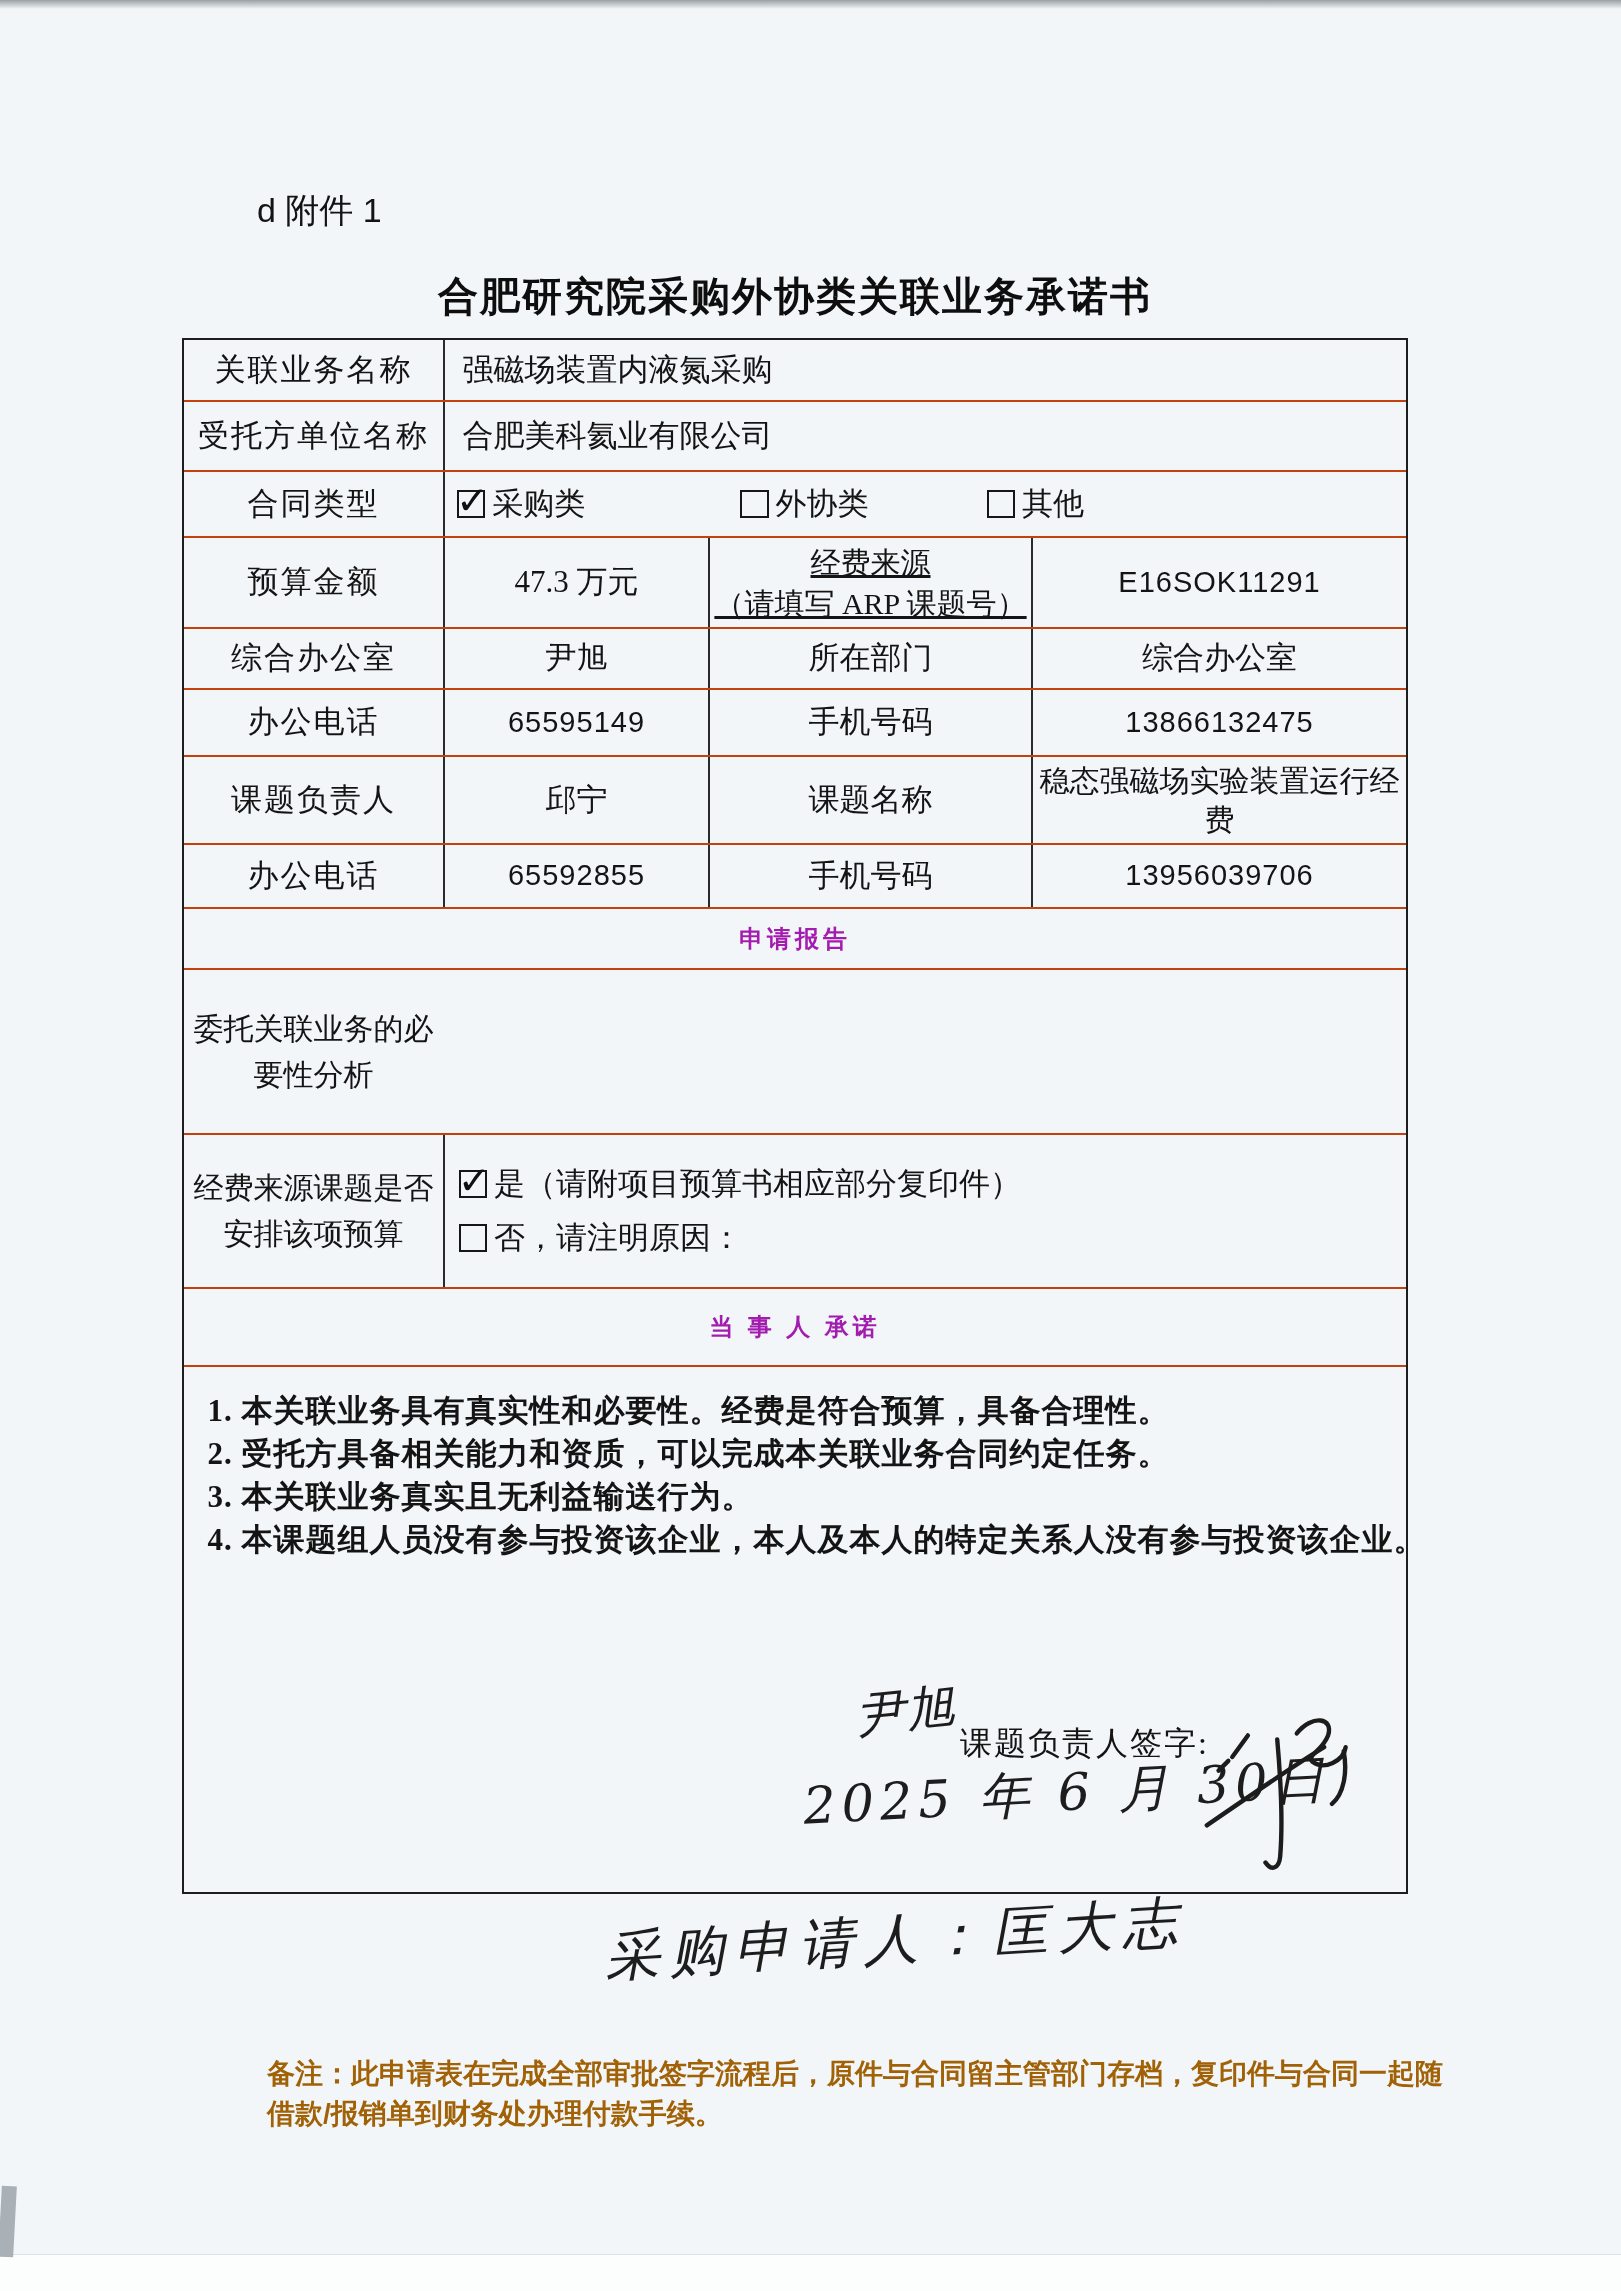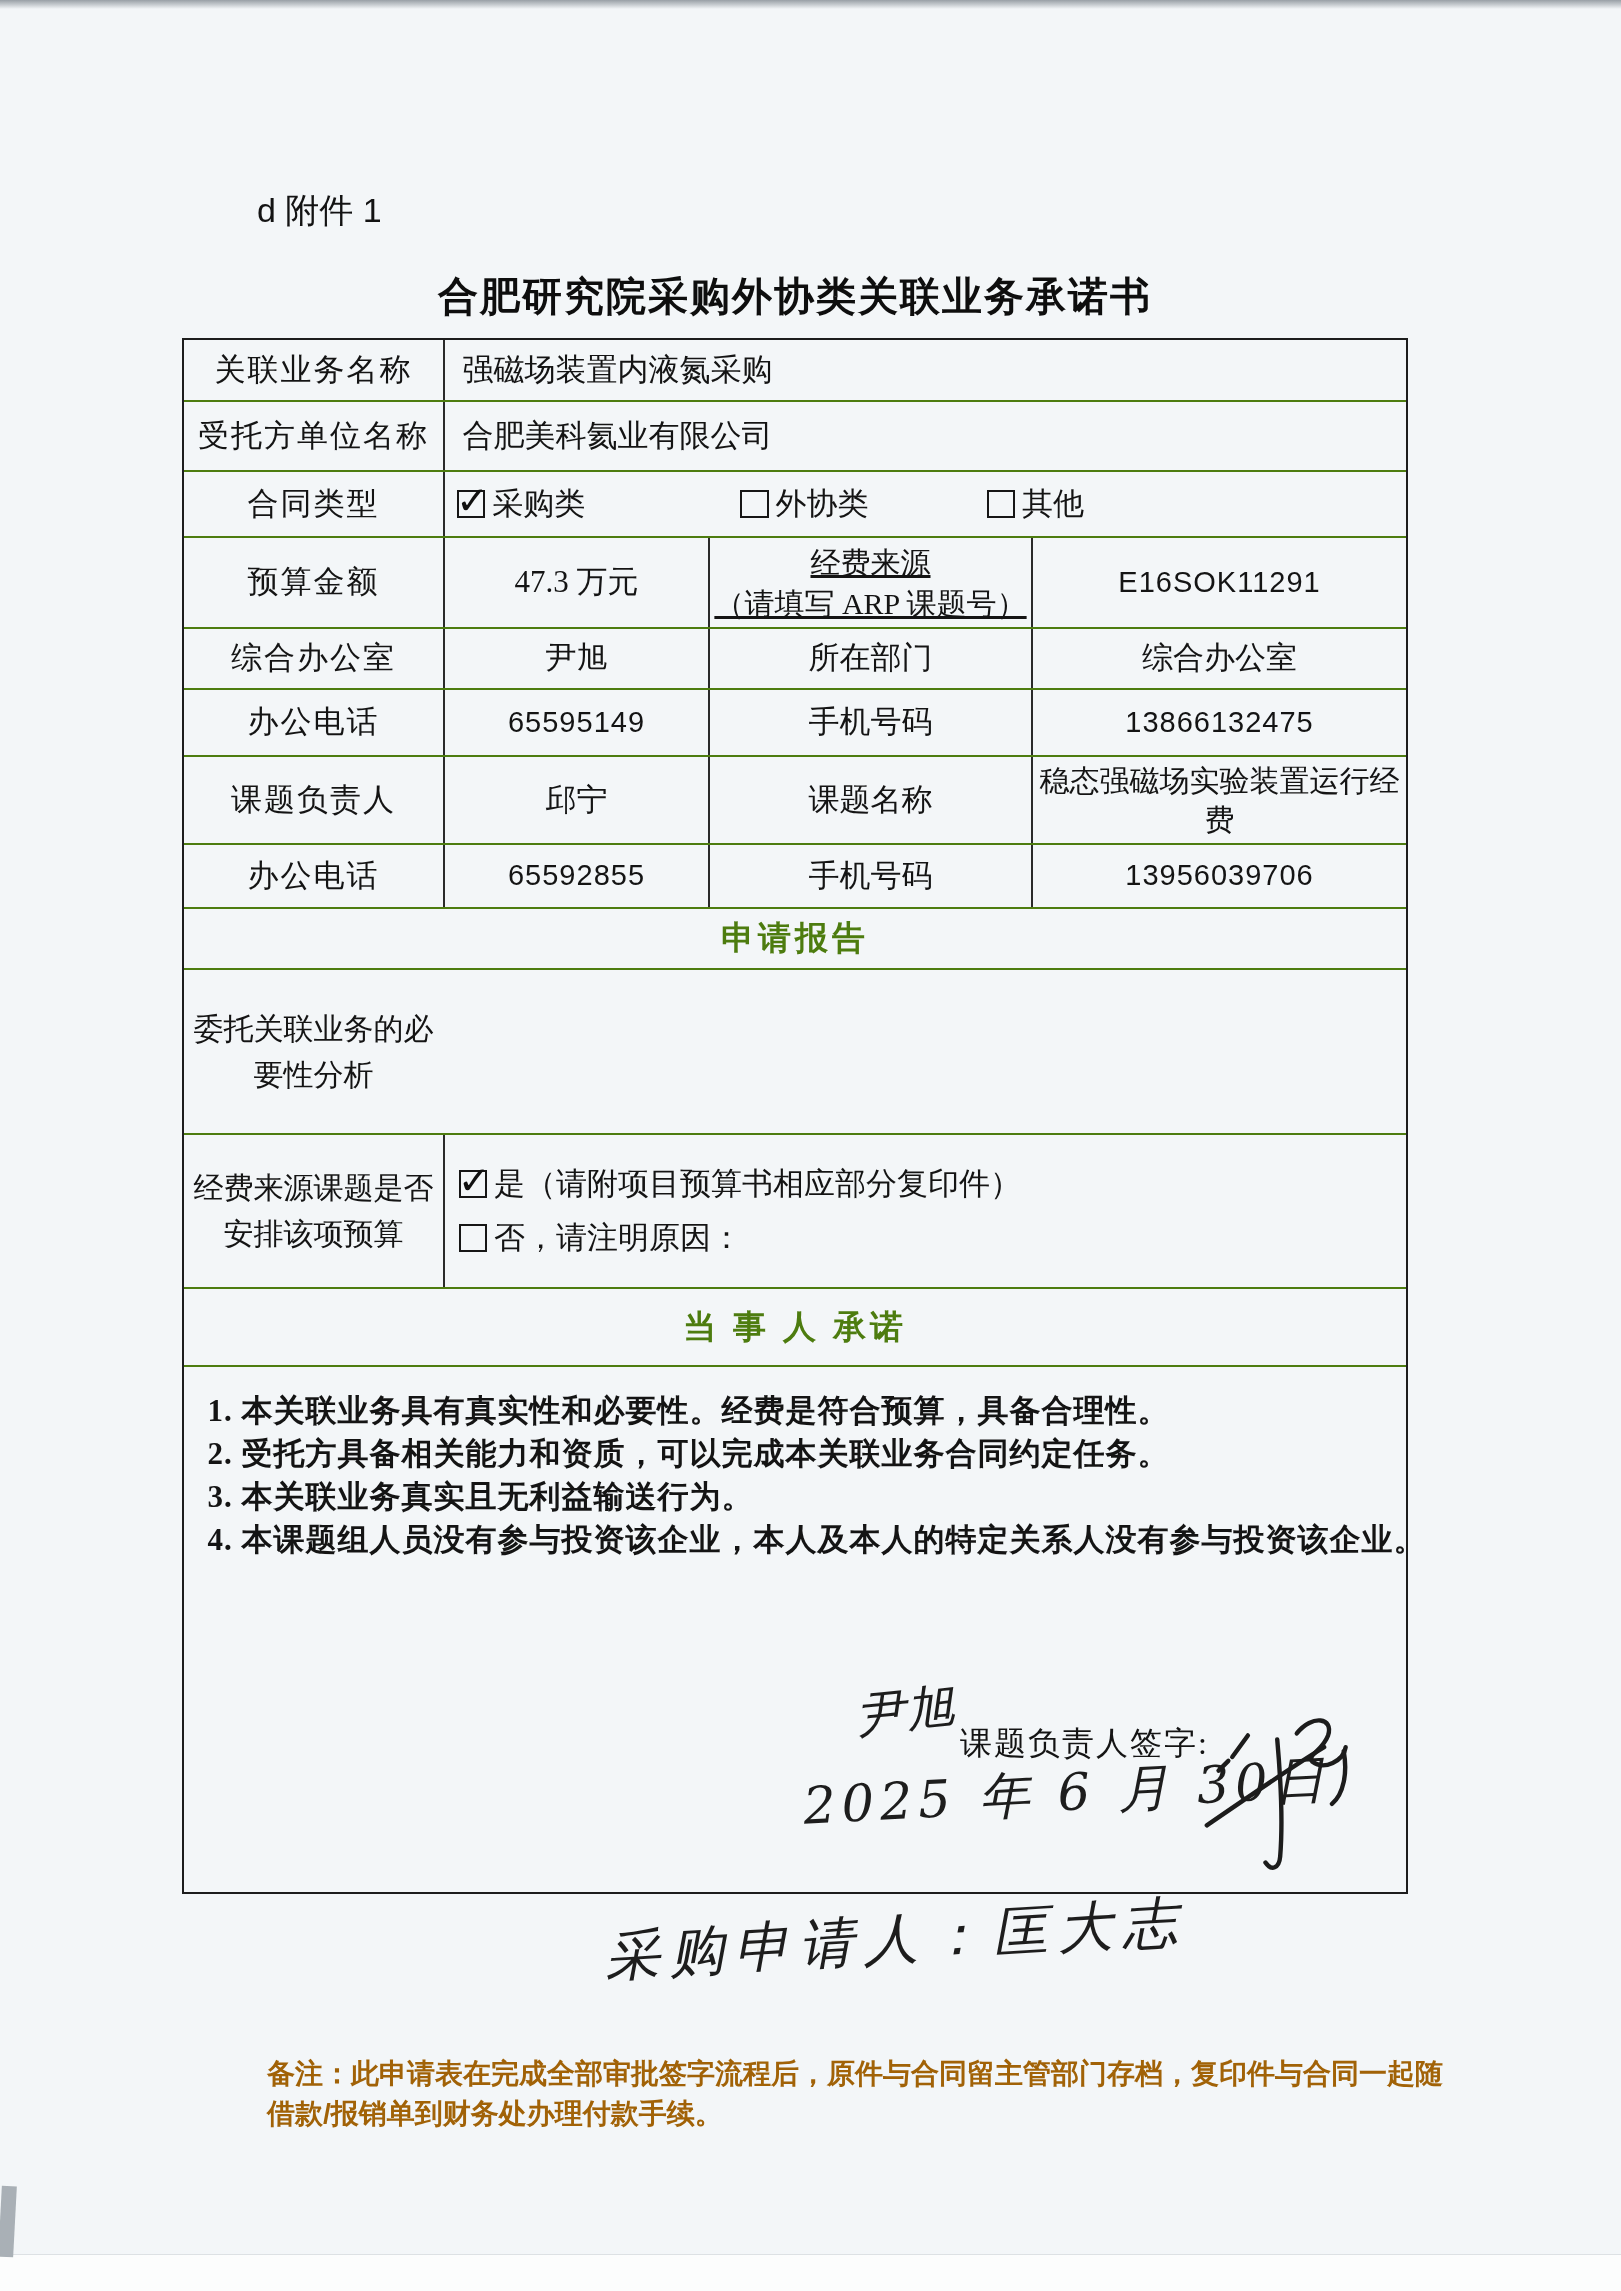--- a/index.html
+++ b/index.html
@@ -18,37 +18,37 @@
     background:#a9b0b6;transform:rotate(3deg);}
 
   .attachment{position:absolute;left:257px;top:188px;
     font-family:"Liberation Sans",sans-serif;font-size:34px;color:#131313;}
   .title{position:absolute;left:182px;width:1226px;top:269px;text-align:center;
     font-family:"Liberation Sans",sans-serif;font-weight:700;font-size:40px;
     letter-spacing:2px;color:#0e0e0e;}
 
   .form-table{position:absolute;left:182px;top:338px;width:1226px;height:1556px;
     border:2.9px solid #1d1d1d;box-sizing:border-box;display:flex;flex-direction:column;}
-  .tr{display:flex;border-bottom:2px solid #4d7c0f;box-sizing:border-box;flex:none;}
+  .tr{display:flex;border-bottom:2px solid #c2410c;box-sizing:border-box;flex:none;}
   .tr.last{border-bottom:none;flex:1;position:relative;}
   .td{box-sizing:border-box;display:flex;align-items:center;justify-content:center;
     text-align:center;font-size:31px;line-height:1.3;}
   .td + .td{border-left:2px solid #2a2a2a;}
   .lab{width:259px;flex:none;letter-spacing:2px;}
   .c2{width:265px;flex:none;}
   .c3{width:323px;flex:none;}
   .c4{flex:1;}
   .fill{flex:1;}
   .left{justify-content:flex-start;text-align:left;padding-left:17.6px;}
   .wrapcell{font-size:30px;letter-spacing:0;padding:0 7.8px;line-height:46px;}
   .num{font-family:"Liberation Sans",sans-serif;font-size:29px;letter-spacing:1px;}
   .twoline{flex-direction:column;line-height:41px;font-size:30px;text-decoration:underline;}
   .valwrap{font-size:30px;line-height:39px;padding:0 5.9px;}
-  .sect{font-family:"Liberation Sans",sans-serif;font-weight:700;font-size:33px;
-    letter-spacing:3.9px;color:#4d7c0f;}
+  .sect{font-family:"Liberation Sans",sans-serif;font-weight:700;font-size:24px;
+    letter-spacing:3.9px;color:#a21caf;}
   .topleft{align-items:flex-start;justify-content:flex-start;text-align:left;
     padding:15.7px 0 0 15.7px;font-size:30px;}
 
   
   .cb{display:inline-flex;align-items:center;gap:6.9px;font-size:31px;white-space:nowrap;}
   .box{width:24.5px;height:24.5px;border:2.9px solid #161616;position:relative;flex:none;background:transparent;}
   .box .tick{position:absolute;left:-2.9px;top:-15.7px;font-size:39px;font-weight:700;
     font-family:"DejaVu Sans",sans-serif;color:#101010;}
   .cbrow{justify-content:flex-start;padding-left:11.8px;}
   .cbrow .cb + .cb{margin-left:0;align-items:center;}

